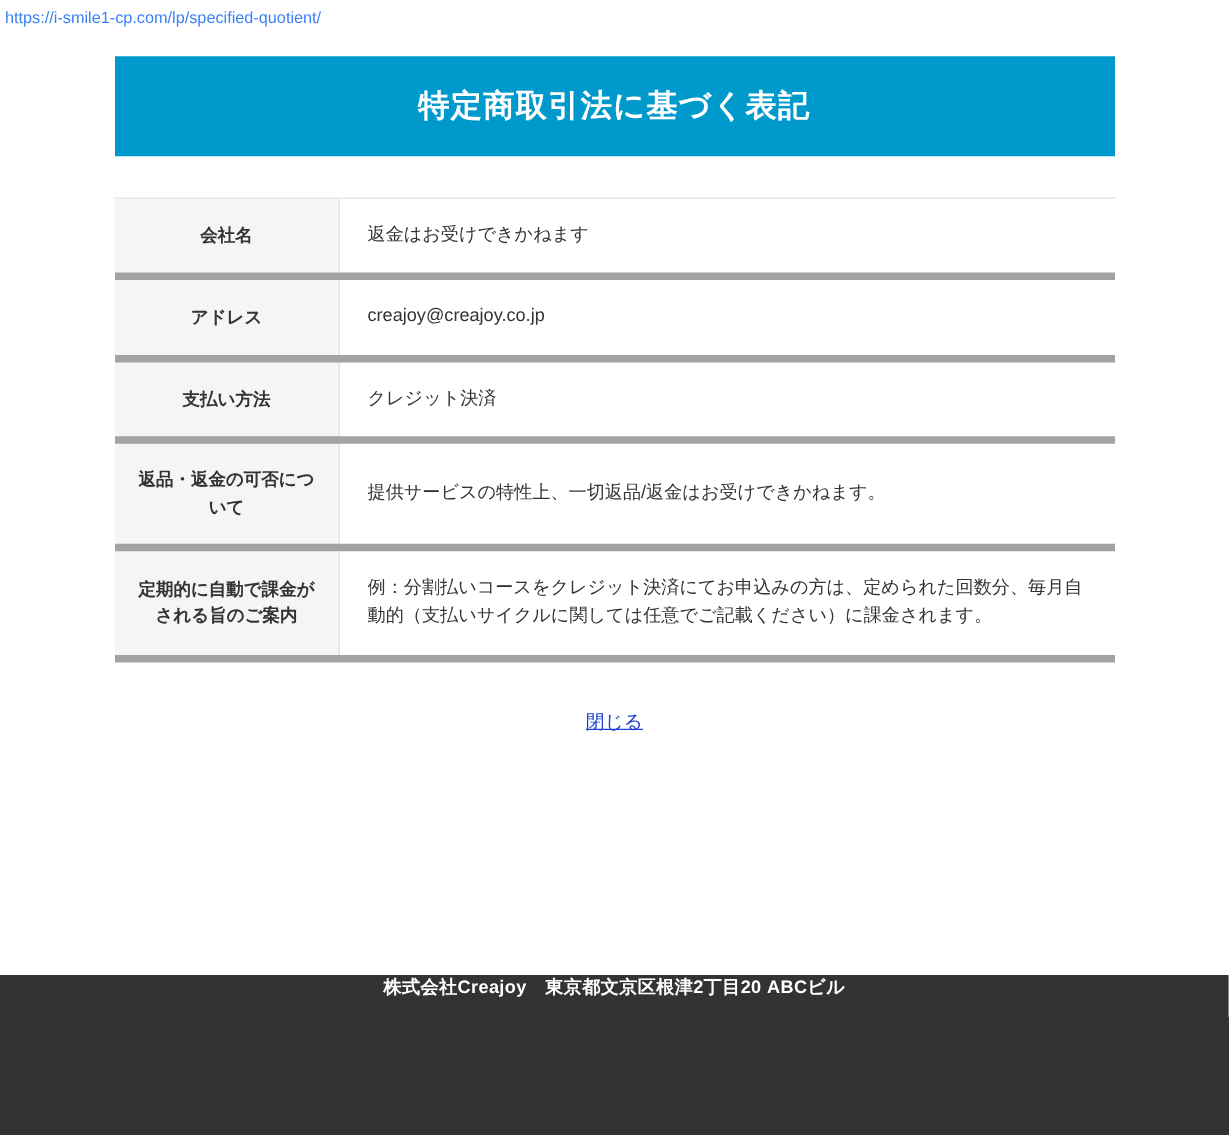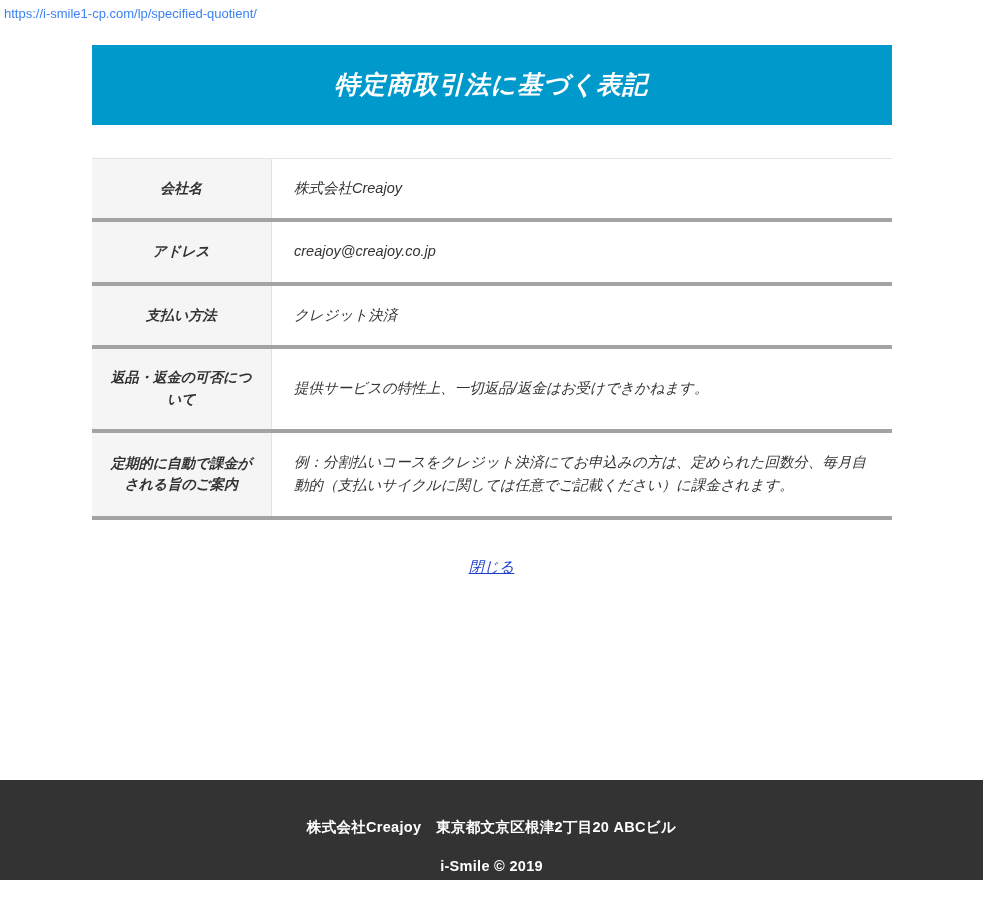--- a/index.html
+++ b/index.html
@@ -18,42 +18,41 @@
     font-family: "Liberation Sans", sans-serif;
     font-size: 13px;
     color: #3b82f6;
     padding: 6px 0 0 4px;
     letter-spacing: 0px;
     white-space: nowrap;
   }
   .page-wrap {
     width: 800px;
     margin: 0 auto;
-    font-style: italic;
   }
   .title-banner {
     margin-top: 24px;
     background: #0099cc;
     color: #ffffff;
     text-align: center;
     font-size: 25px;
     font-weight: bold;
     letter-spacing: 1px;
     padding: 23px 0 24px 0;
     box-sizing: border-box;
   }
   table.info-table {
     margin-top: 33px;
     width: 800px;
     border-collapse: collapse;
     table-layout: fixed;
   }
   table.info-table tr {
     border-top: 1px solid #e2e2e2;
-    border-bottom: 4px solid #a3a3a3;
+    border-bottom: 6px solid #a3a3a3;
   }
   table.info-table th {
     width: 180px;
     background: #f5f5f5;
     font-size: 14px;
     font-weight: bold;
     color: #333333;
     text-align: center;
     vertical-align: middle;
     padding: 18px 14px;
@@ -78,26 +77,25 @@
     font-size: 15px;
     color: #1a3fd1;
     text-decoration: underline;
     cursor: pointer;
   }
   footer.site-footer {
     position: absolute;
     left: 0;
     top: 780px;
     width: 983px;
-    height: 100px;
+    height: 128px;
     background: #333333;
     color: #ffffff;
     text-align: center;
     box-sizing: border-box;
-    padding-top: 38px;
   }
   footer.site-footer .f-line1 {
     font-size: 14.5px;
     font-weight: bold;
     letter-spacing: 0.3px;
   }
   footer.site-footer .f-line2 {
     font-size: 14.5px;
     font-weight: bold;
     margin-top: 21px;
@@ -111,21 +109,21 @@
 
 <div class="page-wrap">
 
   <div class="title-banner">特定商取引法に基づく表記</div>
 
   <table class="info-table">
     <tbody>
       <tr>
         <th>会社名</th>
         <td>
-          <span class="line">株式会社Creajoy</span>
+          <span class="line">返金はお受けできかねます</span>
         </td>
       </tr>
       <tr>
         <th>アドレス</th>
         <td>
           <span class="line">creajoy@creajoy.co.jp</span>
         </td>
       </tr>
       <tr>
         <th>支払い方法</th>
@@ -149,14 +147,13 @@
   </table>
 
   <div class="close-wrap">
     <a class="close-link" href="#">閉じる</a>
   </div>
 
 </div>
 
 <footer class="site-footer">
   <div class="f-line1">株式会社Creajoy　東京都文京区根津2丁目20 ABCビル</div>
-  <div class="f-line2">i-Smile © 2019</div>
 </footer>
 
 </body></html>

